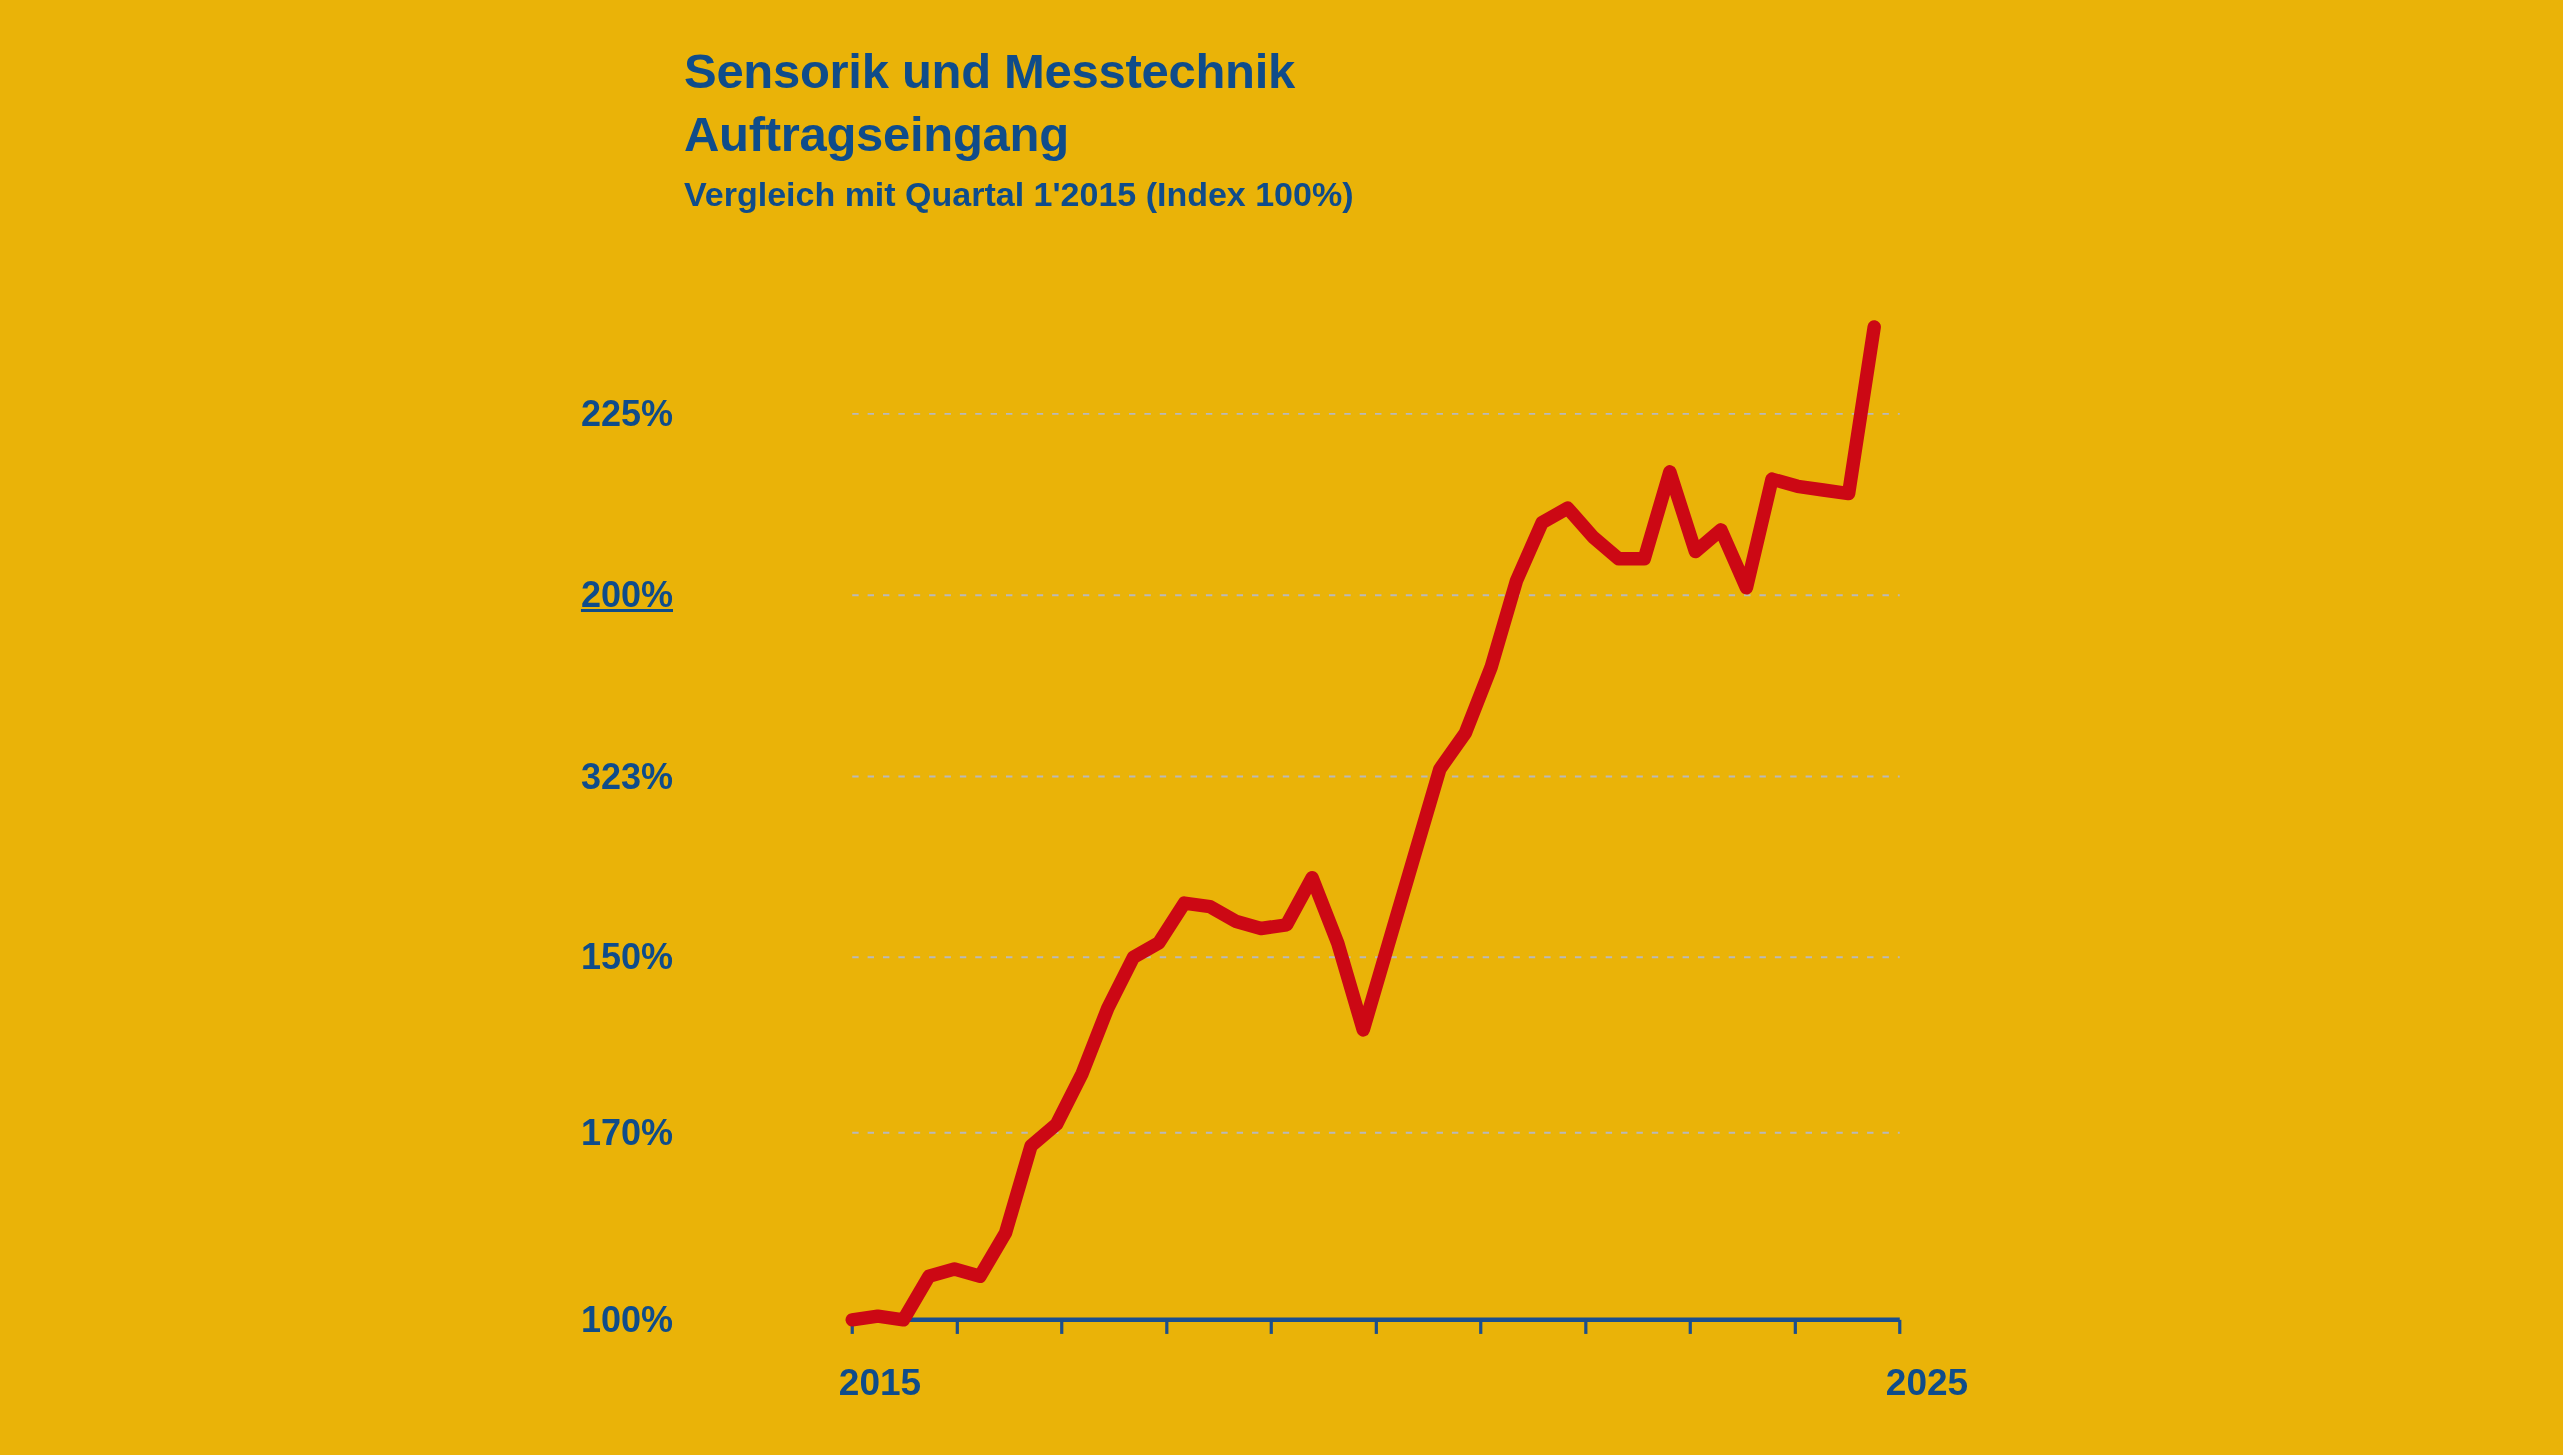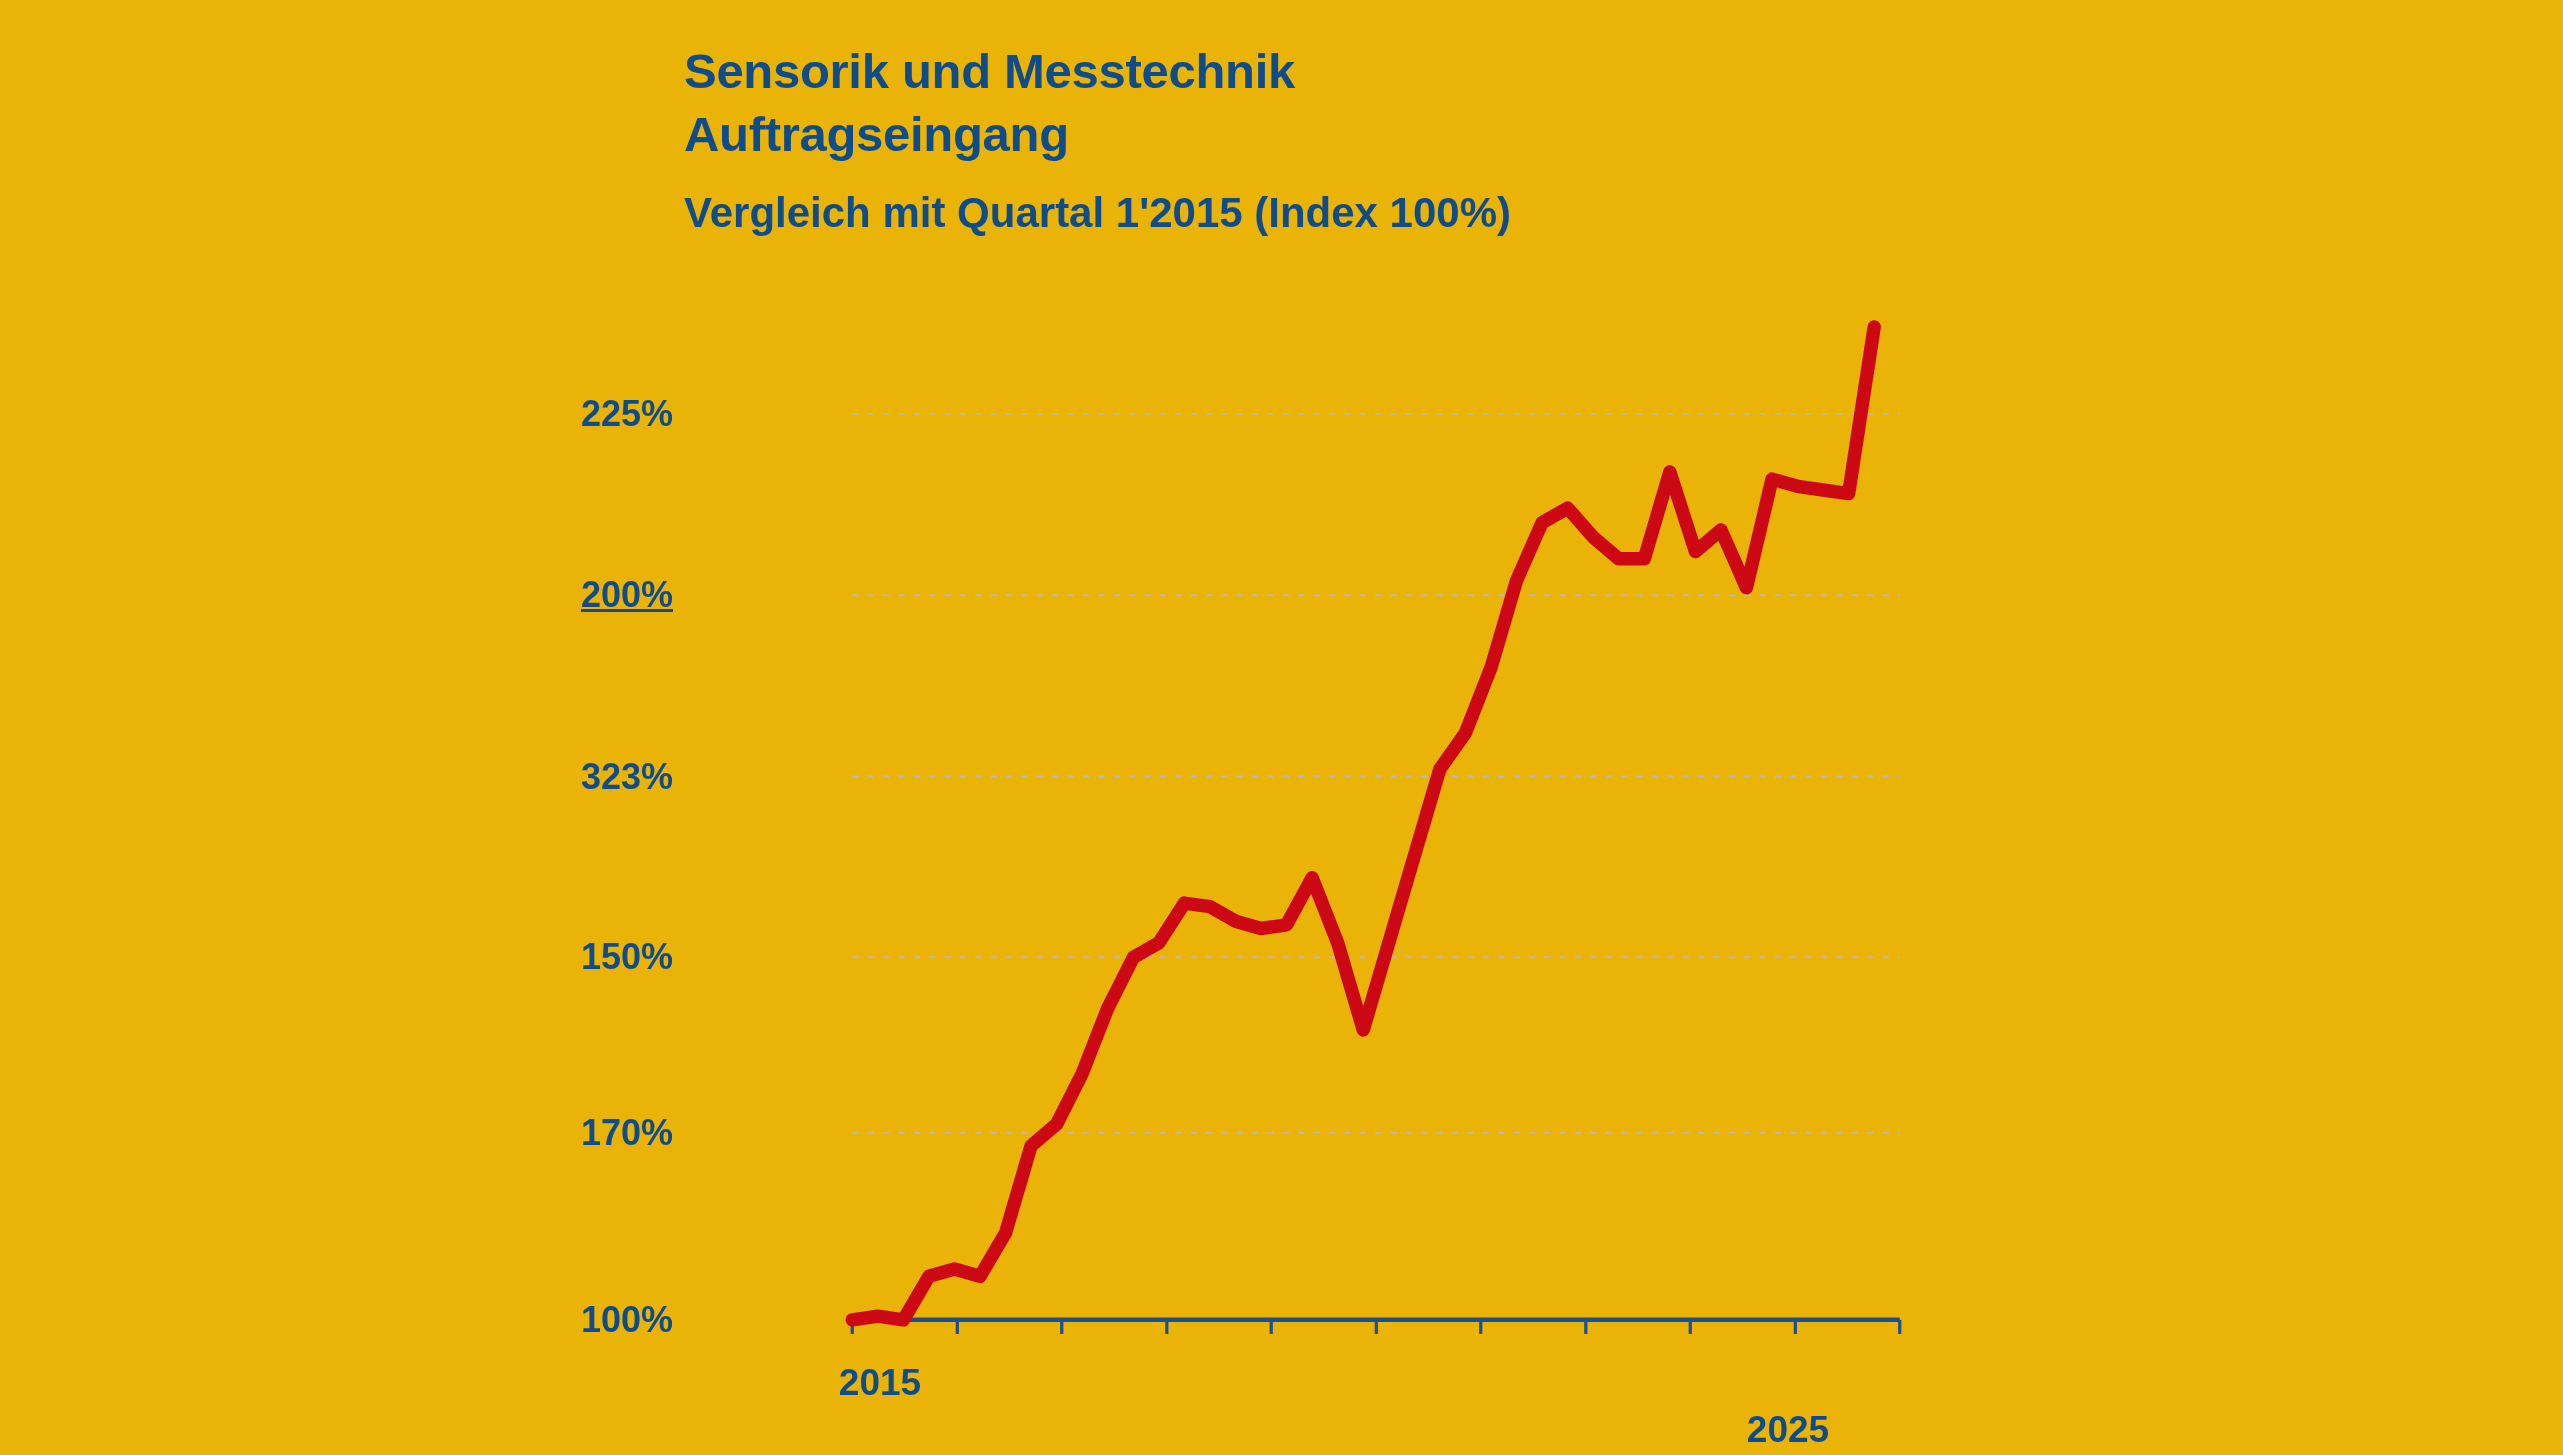--- a/index.html
+++ b/index.html
@@ -31,24 +31,24 @@
   .chart-title {
     font-size: 49px;
     font-weight: bold;
     color: #0f4c8a;
     line-height: 1.28;
     letter-spacing: -0.3px;
     margin: 0;
     white-space: pre-line;
   }
   .chart-subtitle {
-    font-size: 42px;
+    font-size: 34px;
     font-weight: bold;
     color: #0f4c8a;
-    margin: 23px 0 0 0;
+    margin: 9px 0 0 0;
     line-height: 1.2;
   }
 
   
   .plot-wrap {
     position: absolute;
     left: 0;
     top: 0;
     width: 2563px;
     height: 1455px;
@@ -132,18 +132,18 @@
     </svg>
 
     <div class="ytick" style="left:506px; top:1320px;">100%</div>
     <div class="ytick" style="left:506px; top:1133px;">170%</div>
     <div class="ytick" style="left:506px; top:957px;">150%</div>
     <div class="ytick" style="left:506px; top:777px;">323%</div>
     <div class="ytick" style="left:506px; top:595px;text-decoration:underline;">200%</div>
     <div class="ytick" style="left:506px; top:414px;">225%</div>
 
     <div class="xtick" style="left:880px; top:1362px;">2015</div>
-    <div class="xtick" style="left:1788px; top:1362px;margin-top:47px;">2025</div>
+    <div class="xtick" style="left:1927px; top:1362px;">2025</div>
 
   </div>
 
 </div>
 
 
 </body></html>

